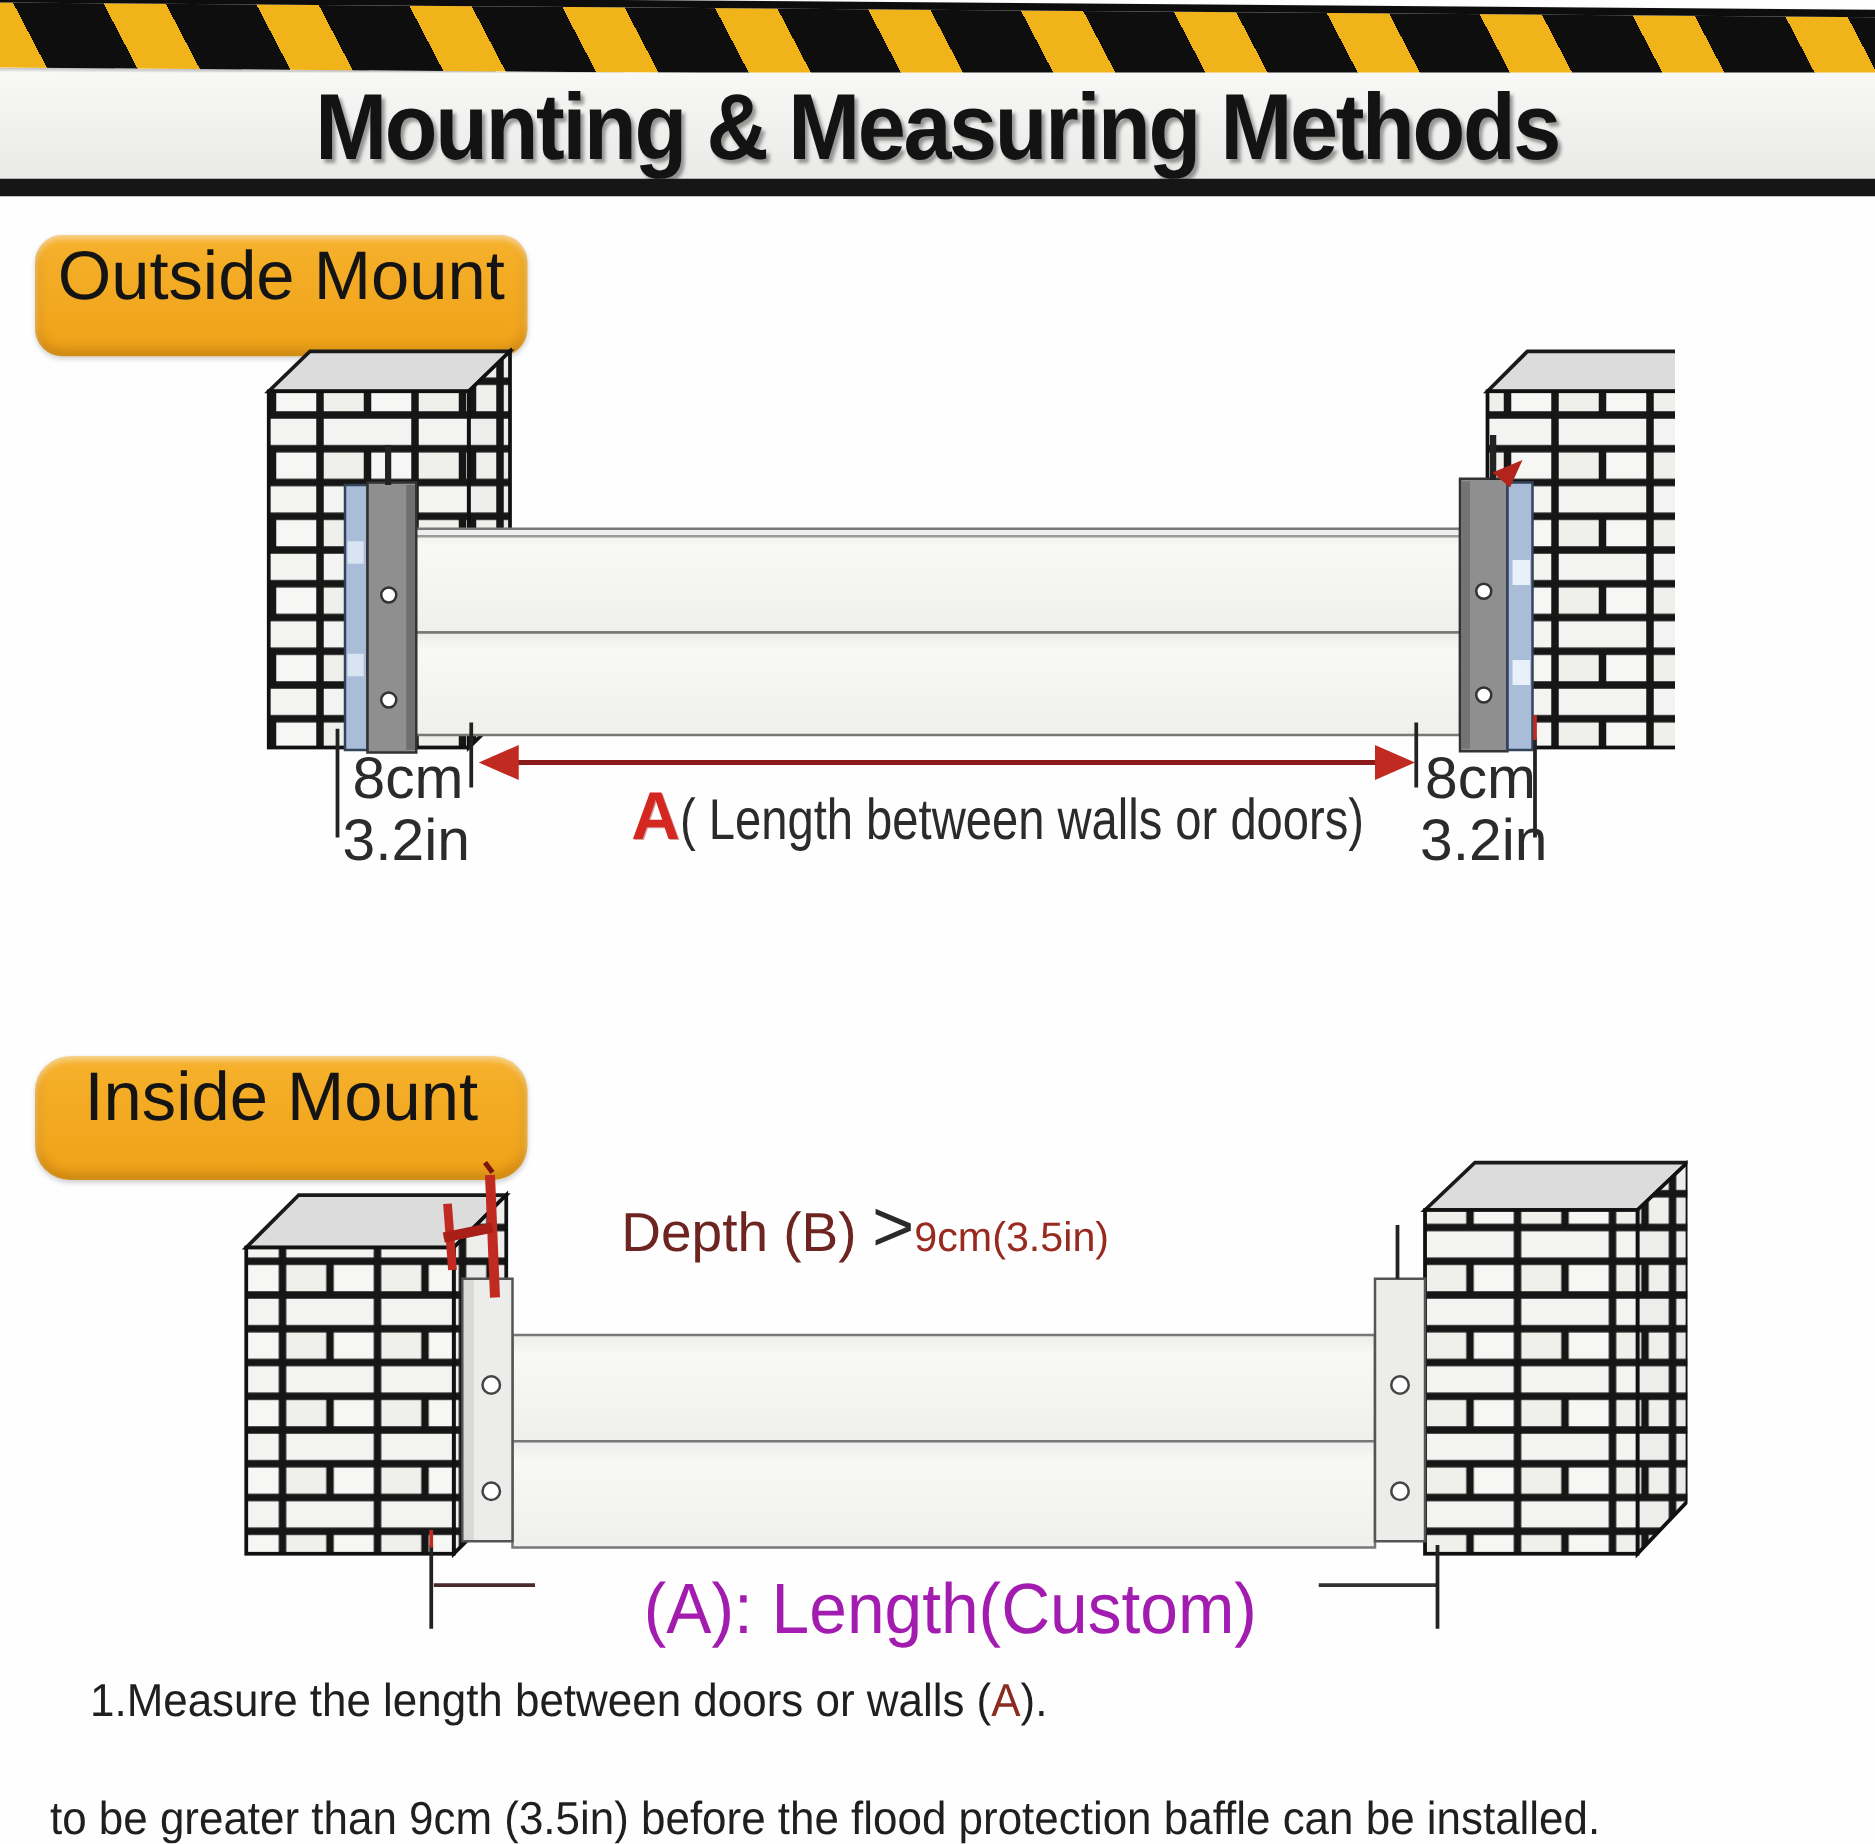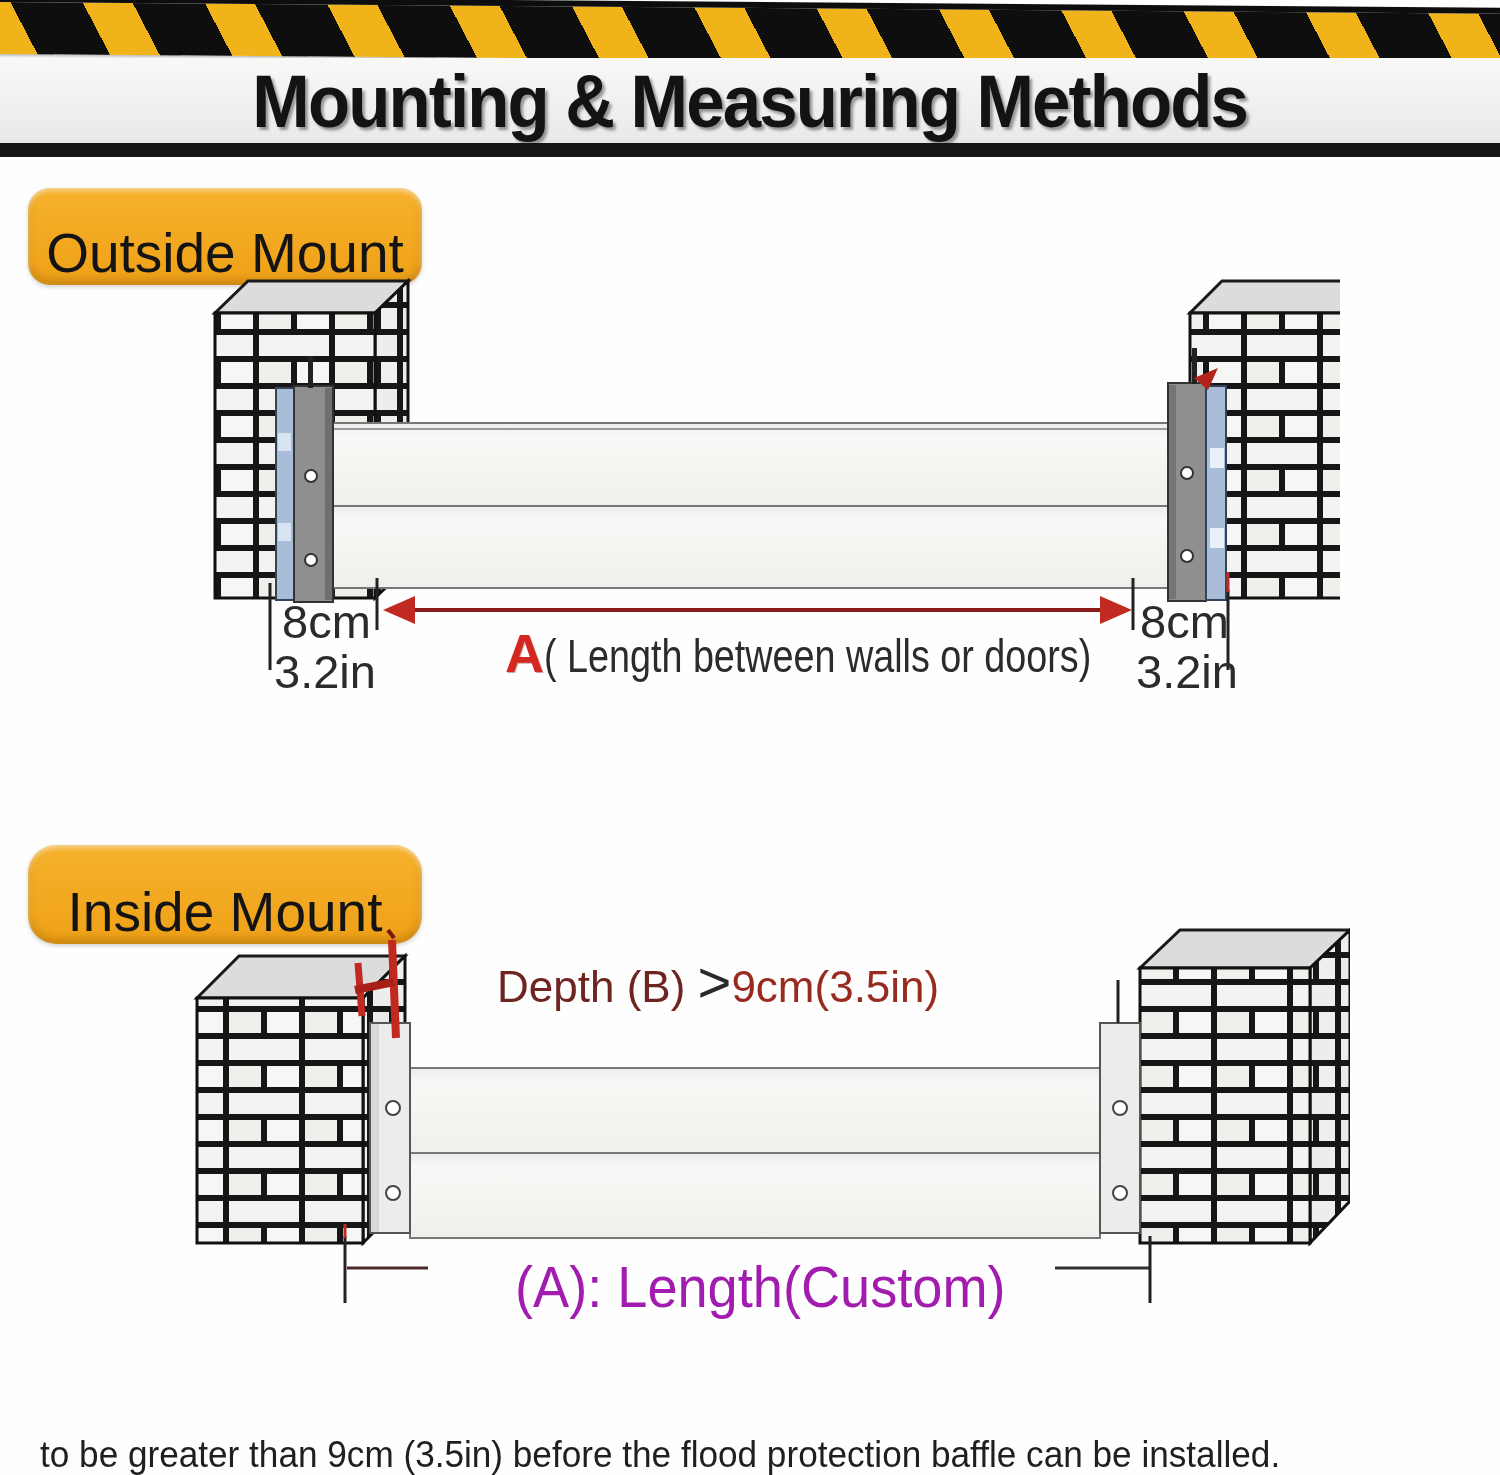--- a/index.html
+++ b/index.html
@@ -30,32 +30,32 @@
     transform:scaleX(0.92); white-space:nowrap;
     text-shadow:3px 3px 3px rgba(0,0,0,0.38);
   }
   .blackbar{left:0; top:143px; width:1500px; height:14px; background:#161616;}
 
   
   .badge{
     width:394px; height:97px; border-radius:22px;
     background:linear-gradient(#f6b12c,#efa118);
     box-shadow:inset 0 3px 5px rgba(255,255,255,.5), inset 0 -5px 9px rgba(130,80,0,.35), 0 2px 4px rgba(0,0,0,.18);
-    display:flex; align-items:flex-end; justify-content:center;
+    display:flex; align-items:flex-start; justify-content:center;
     font-size:55px; color:#141414; letter-spacing:0px;
   }
 
   .meas{font-size:47px; color:#2b2b2b;}
   .red-a{font-size:54px; font-weight:700; color:#d42720; text-shadow:1px 1px 0 rgba(120,0,0,.35);}
   .span-label{font-size:46px; color:#2b2b2b;}
   .instr{font-size:37px; color:#1f1f1f;}
   .hl-maroon{color:#8b2b22;}
   .depth-pre{font-size:44px; color:#6e2420;}
   .depth-gt{font-size:58px; color:#2a2a2a; font-weight:400;}
-  .depth-val{font-size:44px; color:#982a20;}
+  .depth-val{font-size:33px; color:#982a20;}
   .len-label{font-size:57px; color:#a21caf;}
 </style>
 </head>
 <body>
 
 <div id="canvas">
 
   <svg width="0" height="0" style="position:absolute">
     <defs>
       <pattern id="brickF" width="76" height="54" patternUnits="userSpaceOnUse">
@@ -206,17 +206,20 @@
   </svg>
 
   <div class="abs txt" style="left:497px; top:948px;">
     <span class="depth-pre">Depth (B) </span><span class="depth-gt">&gt;</span><span class="depth-val">9cm(3.5in)</span>
   </div>
 
   <div class="abs txt len-label" style="left:515px; top:1254px;">
     <span class="cond">(A): Length(Custom)</span>
   </div>
 
+  <div class="abs txt instr" style="left:72px; top:1340px;">
+    <span class="cond"><span>1.Measure the length between doors or walls (</span><span class="hl-maroon">A</span><span>).</span></span>
+  </div>
   <div class="abs txt instr" style="left:40px; top:1434px;">
     <span class="cond">to be greater than 9cm (3.5in) before the flood protection baffle can be installed.</span>
   </div>
 
 </div>
 
 </body></html>

